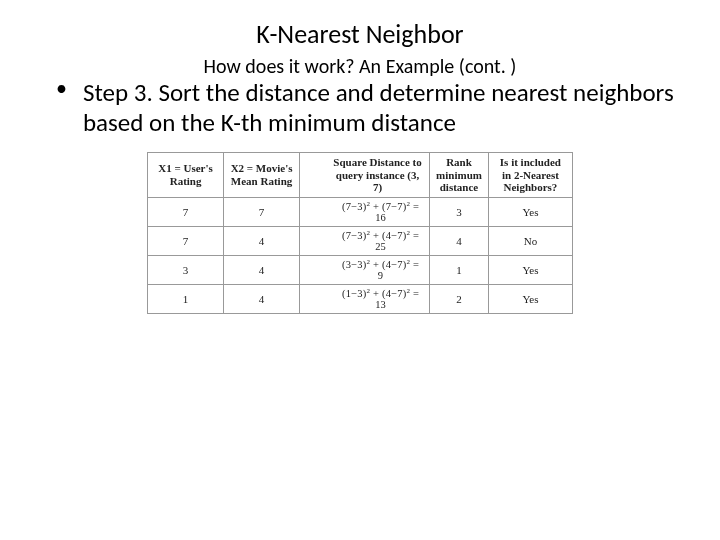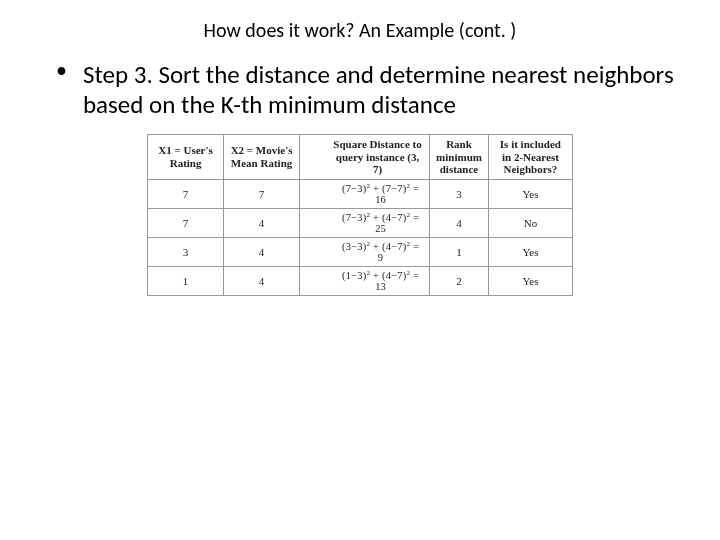--- a/index.html
+++ b/index.html
@@ -19,21 +19,20 @@
   .title {
     font-size: 26px;
     font-weight: 400;
     text-align: center;
     margin-bottom: 4px;
   }
   .subtitle {
     font-size: 20px;
     font-weight: 400;
     text-align: center;
-    margin-bottom: 18px;
   }
   .bullet-item {
     display: flex;
     align-items: flex-start;
     padding-left: 16px;
     margin-bottom: 14px;
   }
   .bullet {
     font-size: 22px;
     line-height: 22px;
@@ -73,20 +72,21 @@
     font-size: 10.5px;
     letter-spacing: 0.2px;
     padding-left: 38px;
   }
   sup { font-size: 7px; vertical-align: super; line-height: 0; }
 </style>
 </head>
 <body>
 
 <div class="slide">
+  <div class="title">K-Nearest Neighbor</div>
   <div class="subtitle">How does it work? An Example (cont. )</div>
 
   <div class="bullet-item">
     <span class="bullet">•</span>
     <span class="body-text"> Step 3. Sort the distance and determine nearest neighbors based on the K-th minimum distance</span>
   </div>
 
   <div class="table-wrap">
     <table>
       <thead>

